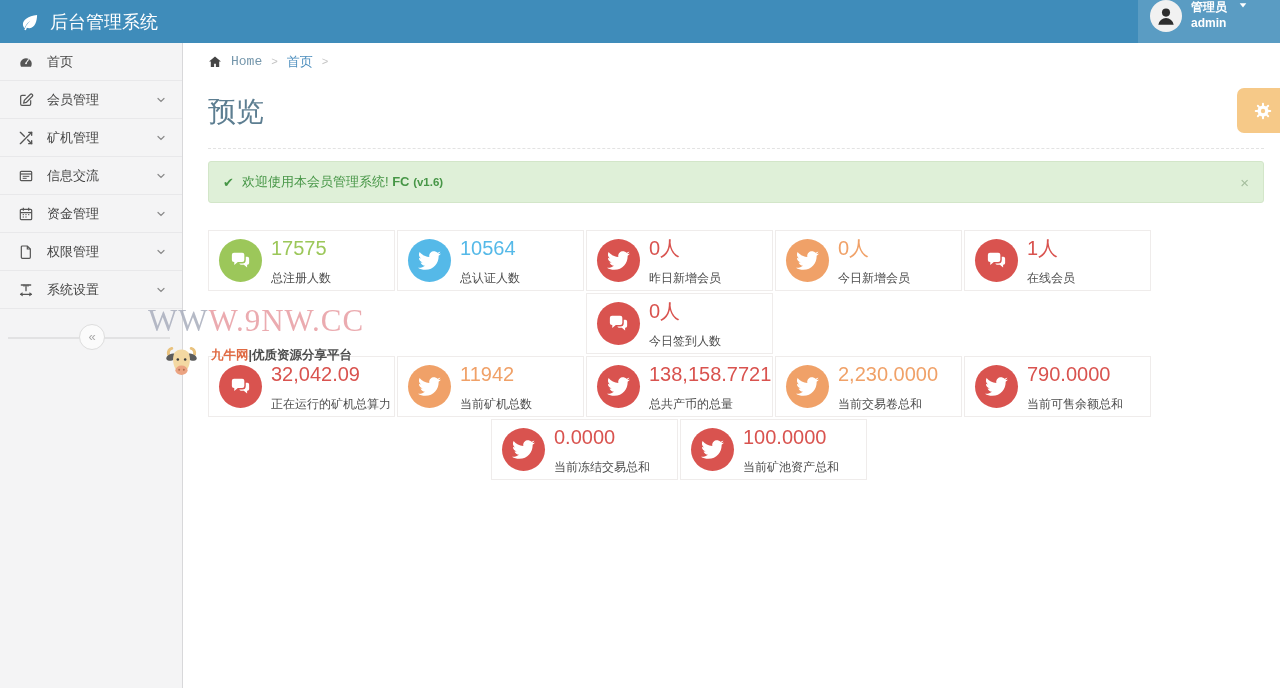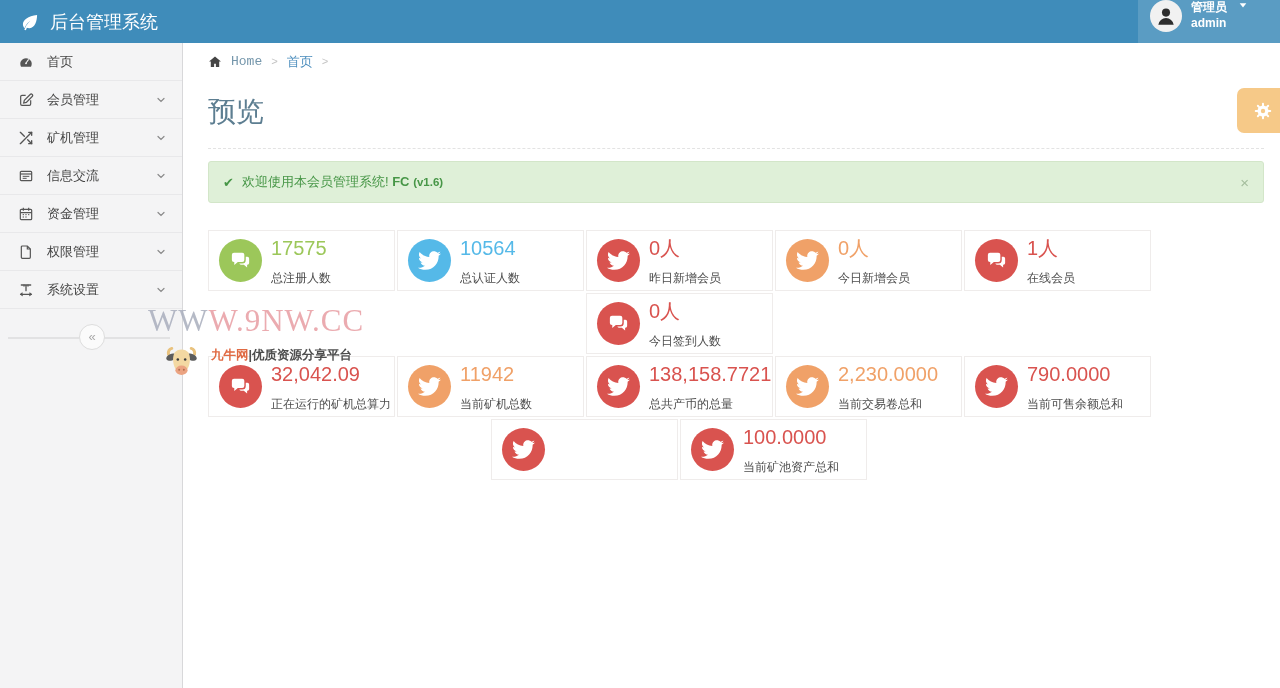--- a/index.html
+++ b/index.html
@@ -391,20 +391,24 @@
           </span>
         </div>
       </div>
       <div class="stat-row" style="margin-left: 283px;">
         <div class="stat-card">
           <span class="stat-icon" style="background:#d9534f">
             <svg viewBox="0 0 512 512" fill="#fff">
               <path d="M459.4 151.7c.3 4.5.3 9.1.3 13.6 0 138.7-105.6 298.6-298.6 298.6-59.5 0-114.7-17.2-161.1-47.1 8.4 1 16.6 1.3 25.3 1.3 49.1 0 94.2-16.6 130.3-44.8-46.1-1-84.8-31.2-98.1-72.8 6.5 1 13 1.6 19.8 1.6 9.4 0 18.8-1.3 27.6-3.6-48.1-9.7-84.1-52-84.1-103v-1.3c14 7.8 30.2 12.7 47.4 13.3-28.3-18.8-46.8-51-46.8-87.4 0-19.5 5.2-37.4 14.3-53 51.7 63.7 129.3 105.3 216.4 109.8-1.6-7.8-2.6-15.9-2.6-24 0-57.8 46.8-104.9 104.9-104.9 30.2 0 57.5 12.7 76.7 33.1 23.7-4.5 46.5-13.3 66.6-25.3-7.8 24.4-24.4 44.8-46.1 57.8 21.1-2.3 41.6-8.1 60.4-16.2-14.3 20.8-32.2 39.3-52.6 54.3z"></path>
             </svg>
           </span>
+          <span class="stat-text">
+            <span class="stat-value" style="color:#d9534f">0.0000</span>
+            <span class="stat-label">当前冻结交易总和</span>
+          </span>
         </div>
         <div class="stat-card">
           <span class="stat-icon" style="background:#d9534f">
             <svg viewBox="0 0 512 512" fill="#fff">
               <path d="M459.4 151.7c.3 4.5.3 9.1.3 13.6 0 138.7-105.6 298.6-298.6 298.6-59.5 0-114.7-17.2-161.1-47.1 8.4 1 16.6 1.3 25.3 1.3 49.1 0 94.2-16.6 130.3-44.8-46.1-1-84.8-31.2-98.1-72.8 6.5 1 13 1.6 19.8 1.6 9.4 0 18.8-1.3 27.6-3.6-48.1-9.7-84.1-52-84.1-103v-1.3c14 7.8 30.2 12.7 47.4 13.3-28.3-18.8-46.8-51-46.8-87.4 0-19.5 5.2-37.4 14.3-53 51.7 63.7 129.3 105.3 216.4 109.8-1.6-7.8-2.6-15.9-2.6-24 0-57.8 46.8-104.9 104.9-104.9 30.2 0 57.5 12.7 76.7 33.1 23.7-4.5 46.5-13.3 66.6-25.3-7.8 24.4-24.4 44.8-46.1 57.8 21.1-2.3 41.6-8.1 60.4-16.2-14.3 20.8-32.2 39.3-52.6 54.3z"></path>
             </svg>
           </span>
           <span class="stat-text">
             <span class="stat-value" style="color:#d9534f">100.0000</span>
             <span class="stat-label">当前矿池资产总和</span>

